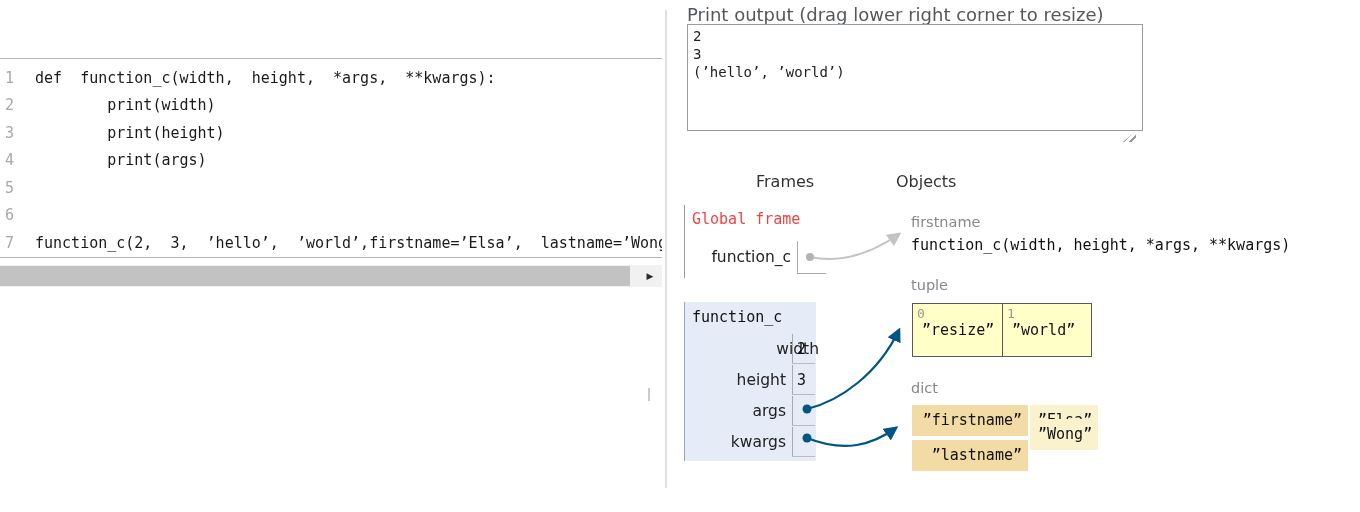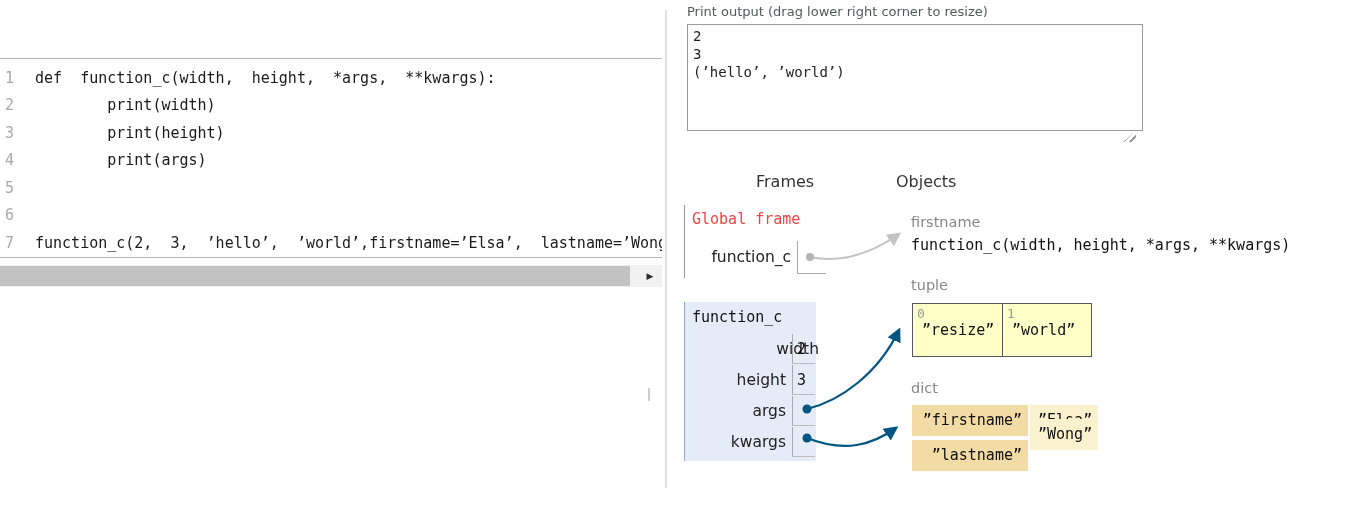--- a/index.html
+++ b/index.html
@@ -15,21 +15,21 @@
   .line-num{width:30px;padding-left:5px;flex:none;color:#a9a9a9;font-size:15px;}
   .line-text{white-space:pre;font-size:15px;color:#1a1a1a;}
   .h-scrollbar{left:0;top:265px;width:662px;height:22px;background:var(--scroll_track);}
   .h-thumb{position:absolute;left:0;top:1px;width:630px;height:20px;background:var(--scroll_thumb);}
   .h-arrow{position:absolute;left:638px;top:0;width:24px;height:22px;display:flex;align-items:center;justify-content:center;
            font-size:9px;color:#2a2a2a;}
   .v-tick{left:648px;top:388px;width:2px;height:13px;background:#cccccc;}
   .divider{left:665px;top:10px;width:2px;height:478px;background:var(--divider);}
 
   
-  .print-label{left:687px;top:4px;font-size:13px;color:#54585c;}
+  .print-label{left:687px;top:4px;font-size:18px;color:#54585c;}
   .print-box{left:687px;top:24px;width:444px;height:101px;border:1px solid #9a9aa2;
              padding:2px 5px;font-size:14px;line-height:18px;white-space:pre;color:#222;overflow:hidden;
              resize:none;background:#fff;}
   .grip{left:1123px;top:131px;width:13px;height:11px;
         background:repeating-linear-gradient(135deg,transparent 0 2px,#9a9a9a 2px 3.5px,transparent 3.5px 5px);
         clip-path:polygon(100% 0,100% 100%,0 100%);}
 
   
   .pane-header{font-size:16px;color:#333;}
   .frames-h{left:756px;top:172px;}

